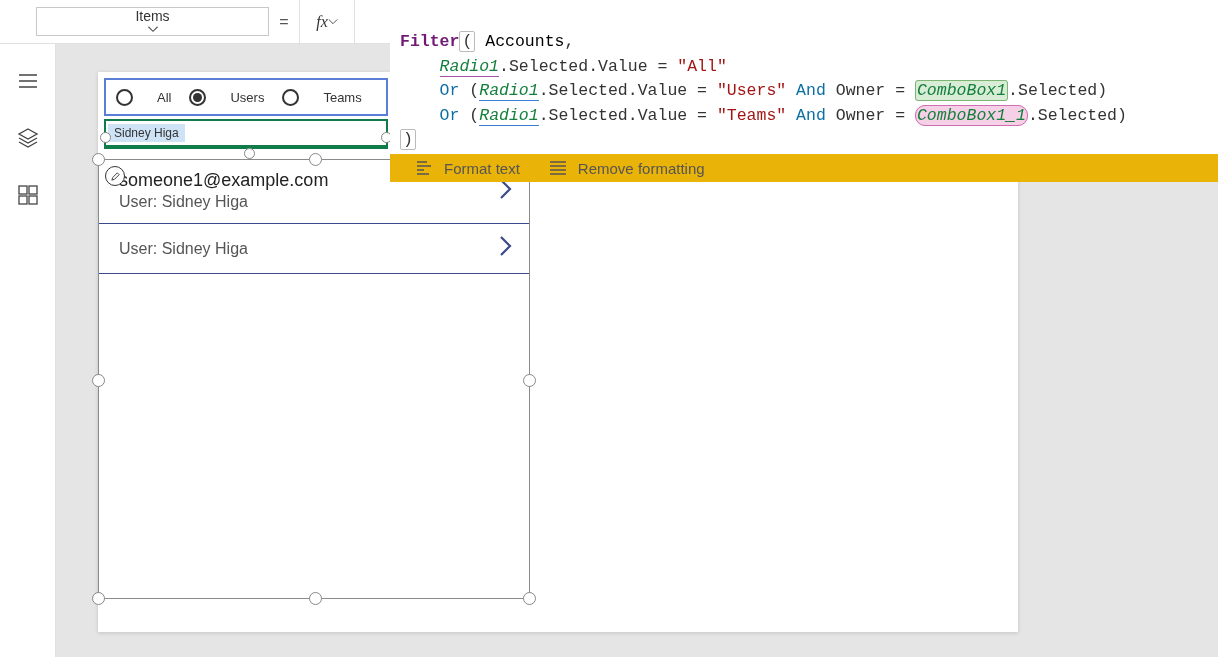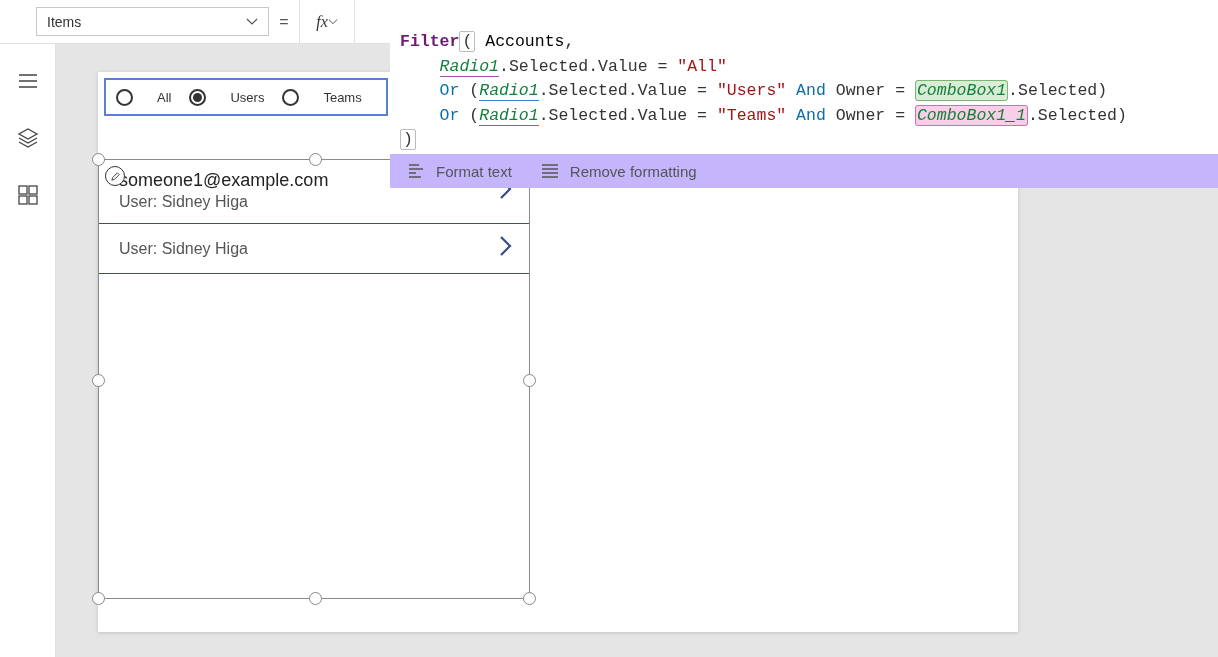--- a/index.html
+++ b/index.html
@@ -22,20 +22,21 @@
   }
   .property-select {
     width: 233px;
     margin: 7px 0 7px 36px;
     border: 1px solid #c8c8c8;
     display: flex;
     align-items: center;
     padding: 0 10px;
     background: #fff;
     justify-content: space-between;
+    flex-direction: column;
   }
   .property-select span { font-size: 14px; }
   .chev { width: 12px; height: 12px; }
   .eq-sign {
     width: 30px;
     display: flex; align-items: center; justify-content: center;
     color: #555; font-size: 16px;
   }
   .fx-box {
     width: 55px;
@@ -72,44 +73,44 @@
     font-size: 16.5px;
     line-height: 1.48;
     padding: 6px 10px 10px 10px;
     white-space: pre;
   }
   .formula-tools {
     position: absolute;
     left: 390px;
     top: 154px;
     right: 0;
-    height: 34px;
-    background: #c4b5fd;
+    height: 28px;
+    background: #eab308;
     display: flex;
     align-items: center;
     gap: 28px;
-    padding: 0 16px;
+    padding: 0 24px;
     z-index: 20;
     color: #555;
   }
   .tool-btn { display: flex; align-items: center; gap: 10px; cursor: pointer; font-size: 15px; }
   .tool-btn svg { width: 20px; height: 20px; }
 
   
   .tk-fn   { color: #701a75; font-weight: bold; } 
   .tk-fn2  { color: #0b6fa4; } 
   .tk-ds   { color: #000000; font-weight: 500; } 
   .tk-ctl  { color: #15803d; font-style: italic; } 
   .tk-str  { color: #a31515; }
   .tk-pun  { color: #333; }
   .tk-prop { color: #333; }
   .ul-purple { border-bottom: 1px solid #a84fa8; padding-bottom: 0px; }
   .ul-blue   { border-bottom: 1px solid #3b7ed6; padding-bottom: 0px; }
   .hl-green  { background: #d8ecd6; border: 1px solid #7cb573; border-radius: 3px; padding: 0 1px; }
-  .hl-pink   { background: #f5d0e6; border: 1px solid #cf6fb1; border-radius: 3px; padding: 0 1px; }
+  .hl-pink   { background: #f5d0e6; border: 1px solid #cf6fb1; border-radius: 10px; padding: 0 1px; }
   .box-paren { border: 1px solid #bbb; padding: 0 2px; border-radius: 2px; }
 
   
   .left-rail {
     position: absolute;
     left: 0; top: 44px; bottom: 0;
     width: 56px;
     background: #fff;
     border-right: 1px solid #e0e0e0;
     display: flex; flex-direction: column;
@@ -280,20 +281,28 @@
       <label class="radio sel">
         <span class="circ"></span>
         <span>Users</span>
       </label>
       <label class="radio">
         <span class="circ"></span>
         <span>Teams</span>
       </label>
     </div>
 
+    <div class="combo">
+      <span class="chip">Sidney Higa</span>
+      <div class="combo-handles">
+        <span class="h" style="left:-6px;top:11px"></span>
+        <span class="h" style="left:138px;top:27px"></span>
+        <span class="h" style="right:-6px;top:11px"></span>
+      </div>
+    </div>
 
     <div class="gallery">
       <div class="edit-badge">
         <svg viewBox="0 0 12 12">
             <path d="M2 10 L3 7 L8 2 L10 4 L5 9 L2 10 Z" fill="none" stroke="#333" stroke-width="1"></path>
           </svg>
       </div>
 
       <div class="grow">
         <div class="txt">

